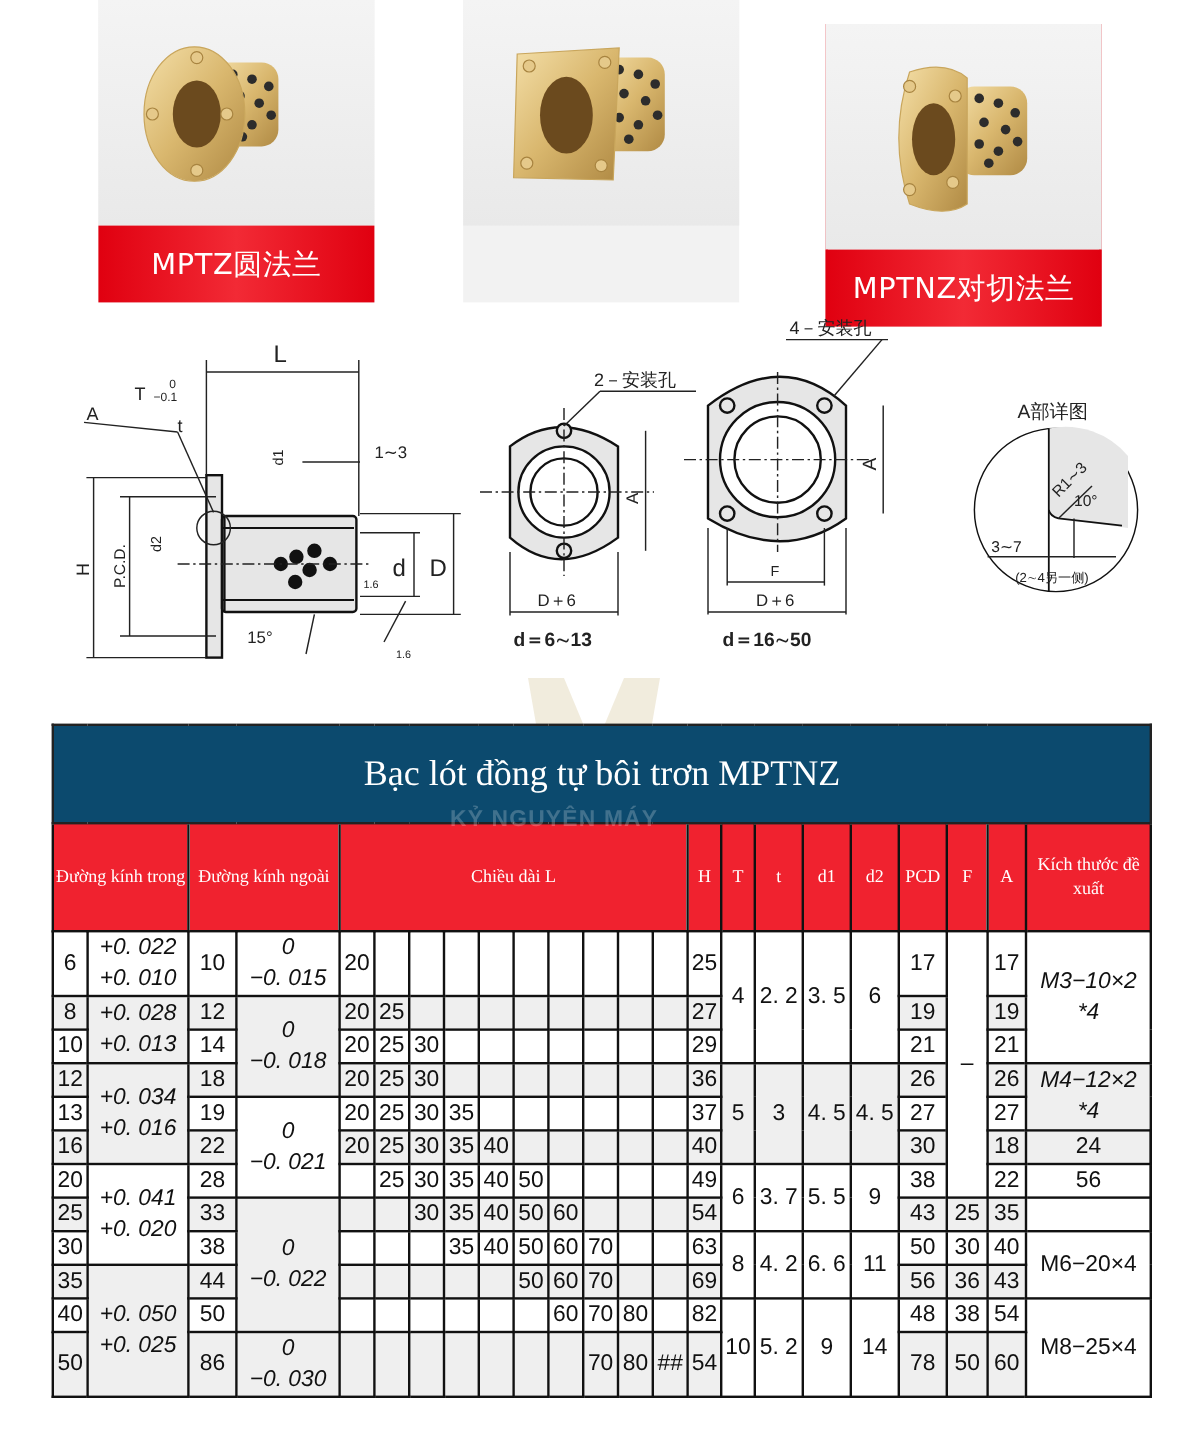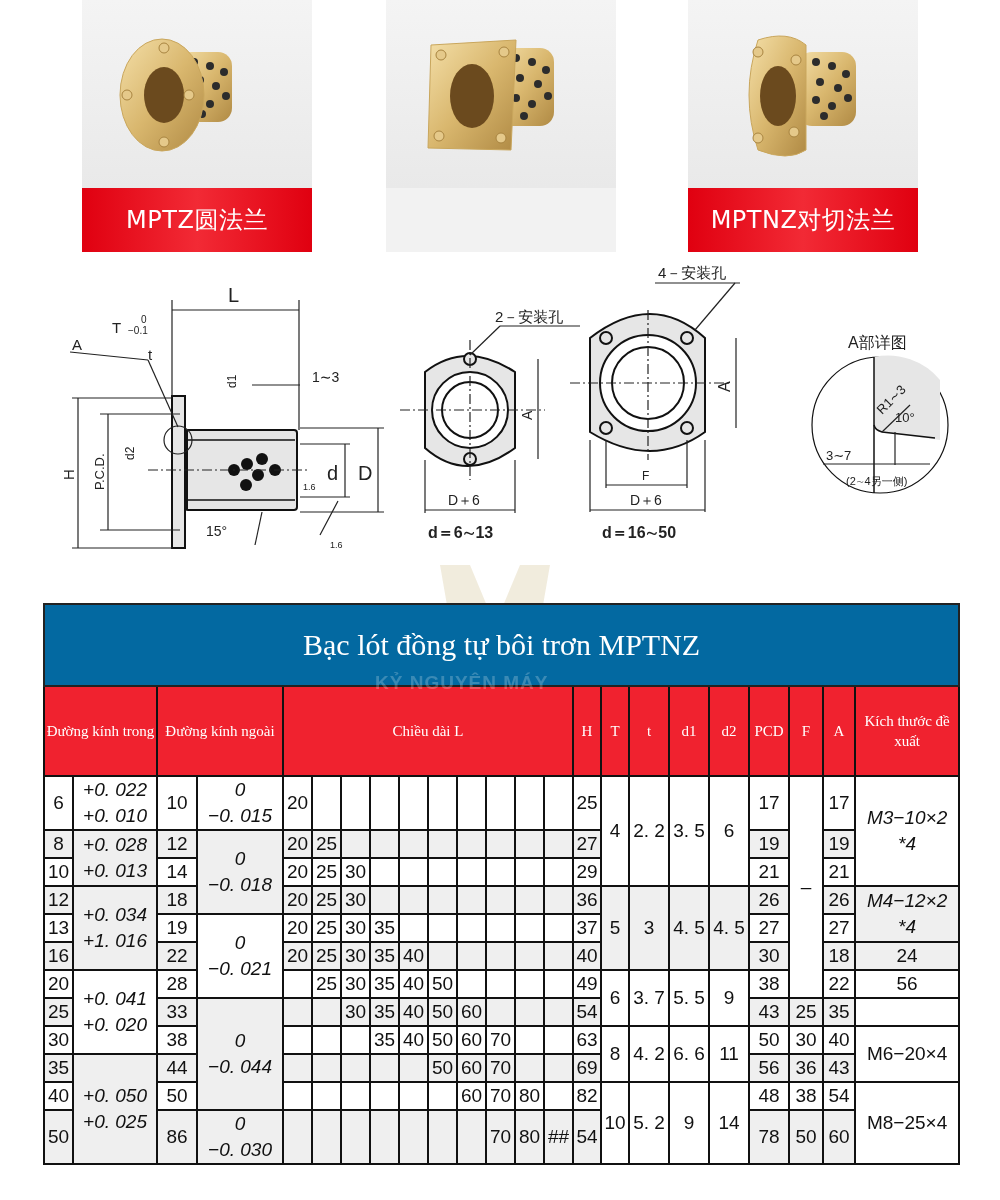--- a/index.html
+++ b/index.html
@@ -1,25 +1,25 @@
 <!DOCTYPE html>
 <html><head>
 <meta charset="utf-8">
 <style>
   html, body { margin:0; padding:0; }
   body { width:1000px; height:1200px; position:relative; background:#ffffff; overflow:hidden; font-family:"DejaVu Sans", sans-serif; }
   .product { position:absolute; top:0; width:230px; height:252px; background:#f2f2f2; }
   .product .photo { position:absolute; left:0; top:0; width:230px; height:188px; background:linear-gradient(180deg,#f4f4f4,#e9e9e9); overflow:hidden; }
   .product .label { position:absolute; left:0; top:188px; width:230px; height:64px; background:linear-gradient(90deg,#e00010,#f22a35 50%,#e00010); color:#fff; font-size:24px; display:flex; align-items:center; justify-content:center; font-family:"DejaVu Sans", sans-serif; letter-spacing:0.5px; }
-  .product.selected { outline:2px solid #e8303a; outline-offset:-2px; }
+  .product.selected { outline:2px solid #e8303a; outline-offset:-2px;margin-top:20px; }
   .drawing { position:absolute; left:0; top:255px; width:1000px; height:345px; }
   .drawing text { font-family:"Liberation Sans", sans-serif; fill:#222; }
   table.spec { position:absolute; left:43px; top:603px; width:916px; border-collapse:collapse; table-layout:fixed; }
   table.spec td { border:2px solid #111; padding:0; text-align:center; vertical-align:middle; font-family:"Liberation Sans", sans-serif; font-size:19px; color:#111; overflow:hidden; white-space:nowrap; }
-  table.spec td.title { background:#0369a1; color:#fff; height:80px; font-family:"Liberation Serif", serif; font-size:30px; border-color:#222; }
+  table.spec td.title { background:#0c4a6e; color:#fff; height:80px; font-family:"Liberation Serif", serif; font-size:30px; border-color:#222; }
   table.spec td.hdr { background:#f0222f; color:#fff; font-family:"Liberation Serif", serif; font-size:15px; height:88px; white-space:normal; line-height:20px; }
   table.spec tr.r td { height:26px; }
   table.spec td.g { background:#efefef; }
   table.spec td.w { background:#ffffff; }
   .tol { line-height:26px; font-size:18px;font-style:italic; }
   .watermark-logo { position:absolute; left:430px; top:555px; width:130px; height:130px; pointer-events:none; opacity:0.35; }
   .watermark-text { position:absolute; left:375px; top:672px; font-family:"Liberation Sans", sans-serif; font-weight:bold; font-size:19px; color:rgba(255,255,255,0.22); letter-spacing:1px; pointer-events:none; }
 </style>
 </head>
 <body>
@@ -372,21 +372,21 @@
         <td class="w"></td>
     <td class="w">29</td>
     <td class="w">21</td>
     <td class="w">21</td>
   </tr>
 
   <tr class="r">
     <td class="g">12</td>
     <td class="g tol" rowspan="3">
           <div>+0. 034</div>
-          <div>+1. 016</div>
+          <div>+0. 016</div>
         </td>
     <td class="g">18</td>
     <td class="g">20</td>
         <td class="g">25</td>
         <td class="g">30</td>
         <td class="g"></td>
         <td class="g"></td>
     <td class="g"></td>
         <td class="g"></td>
         <td class="g"></td>
@@ -473,21 +473,21 @@
     <td class="w">22</td>
     <td class="w">56</td>
     <td class="w" rowspan="2">M5−16×4</td>
   </tr>
 
   <tr class="r">
     <td class="g">25</td>
     <td class="g">33</td>
     <td class="g tol" rowspan="4">
           <div>0</div>
-          <div>−0. 044</div>
+          <div>−0. 022</div>
         </td>
     <td class="g"></td>
         <td class="g"></td>
         <td class="g">30</td>
         <td class="g">35</td>
         <td class="g">40</td>
     <td class="g">50</td>
         <td class="g">60</td>
         <td class="g"></td>
         <td class="g"></td>

